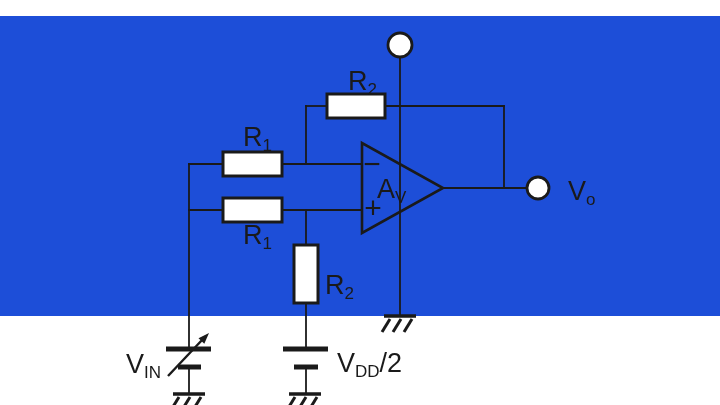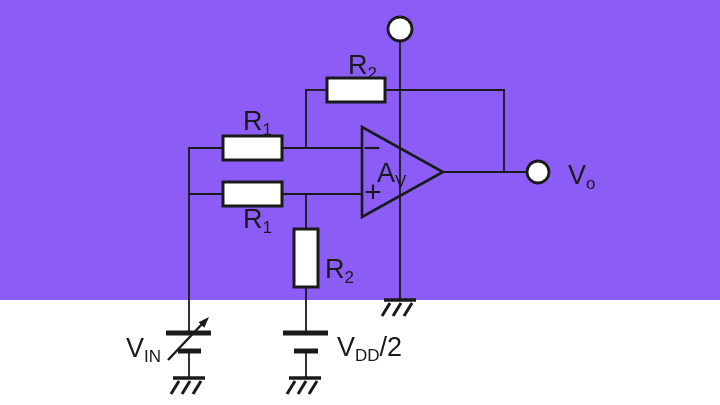--- a/index.html
+++ b/index.html
@@ -1,16 +1,16 @@
 <!DOCTYPE html>
 <html><head>
 <meta charset="utf-8">
 <style>
   html,body{margin:0;padding:0;width:720px;height:405px;background:#ffffff;overflow:hidden;}
-  .stage{position:relative;width:720px;height:300px;background:#8b5cf6;}
+  .stage{position:relative;width:720px;height:300px;background:#1d4ed8;margin-top:16px;}
   svg{display:block;width:720px;height:405px;}
   .w      {fill:none;stroke-width:1.8;stroke-linecap:square;}
   .box    {fill:#ffffff;stroke-width:3;}
   .tri    {fill:none;stroke-width:2.6;stroke-linejoin:miter;}
   .term   {fill:#ffffff;stroke-width:2.8;}
   .bat    {fill:none;stroke-width:5;stroke-linecap:butt;}
   .gbar   {fill:none;stroke-width:3.5;stroke-linecap:butt;}
   .gslash {fill:none;stroke-width:3;stroke-linecap:butt;}
   .arrowl {fill:none;stroke-width:2.4;stroke-linecap:butt;}
   .ahead  {stroke:none;}

